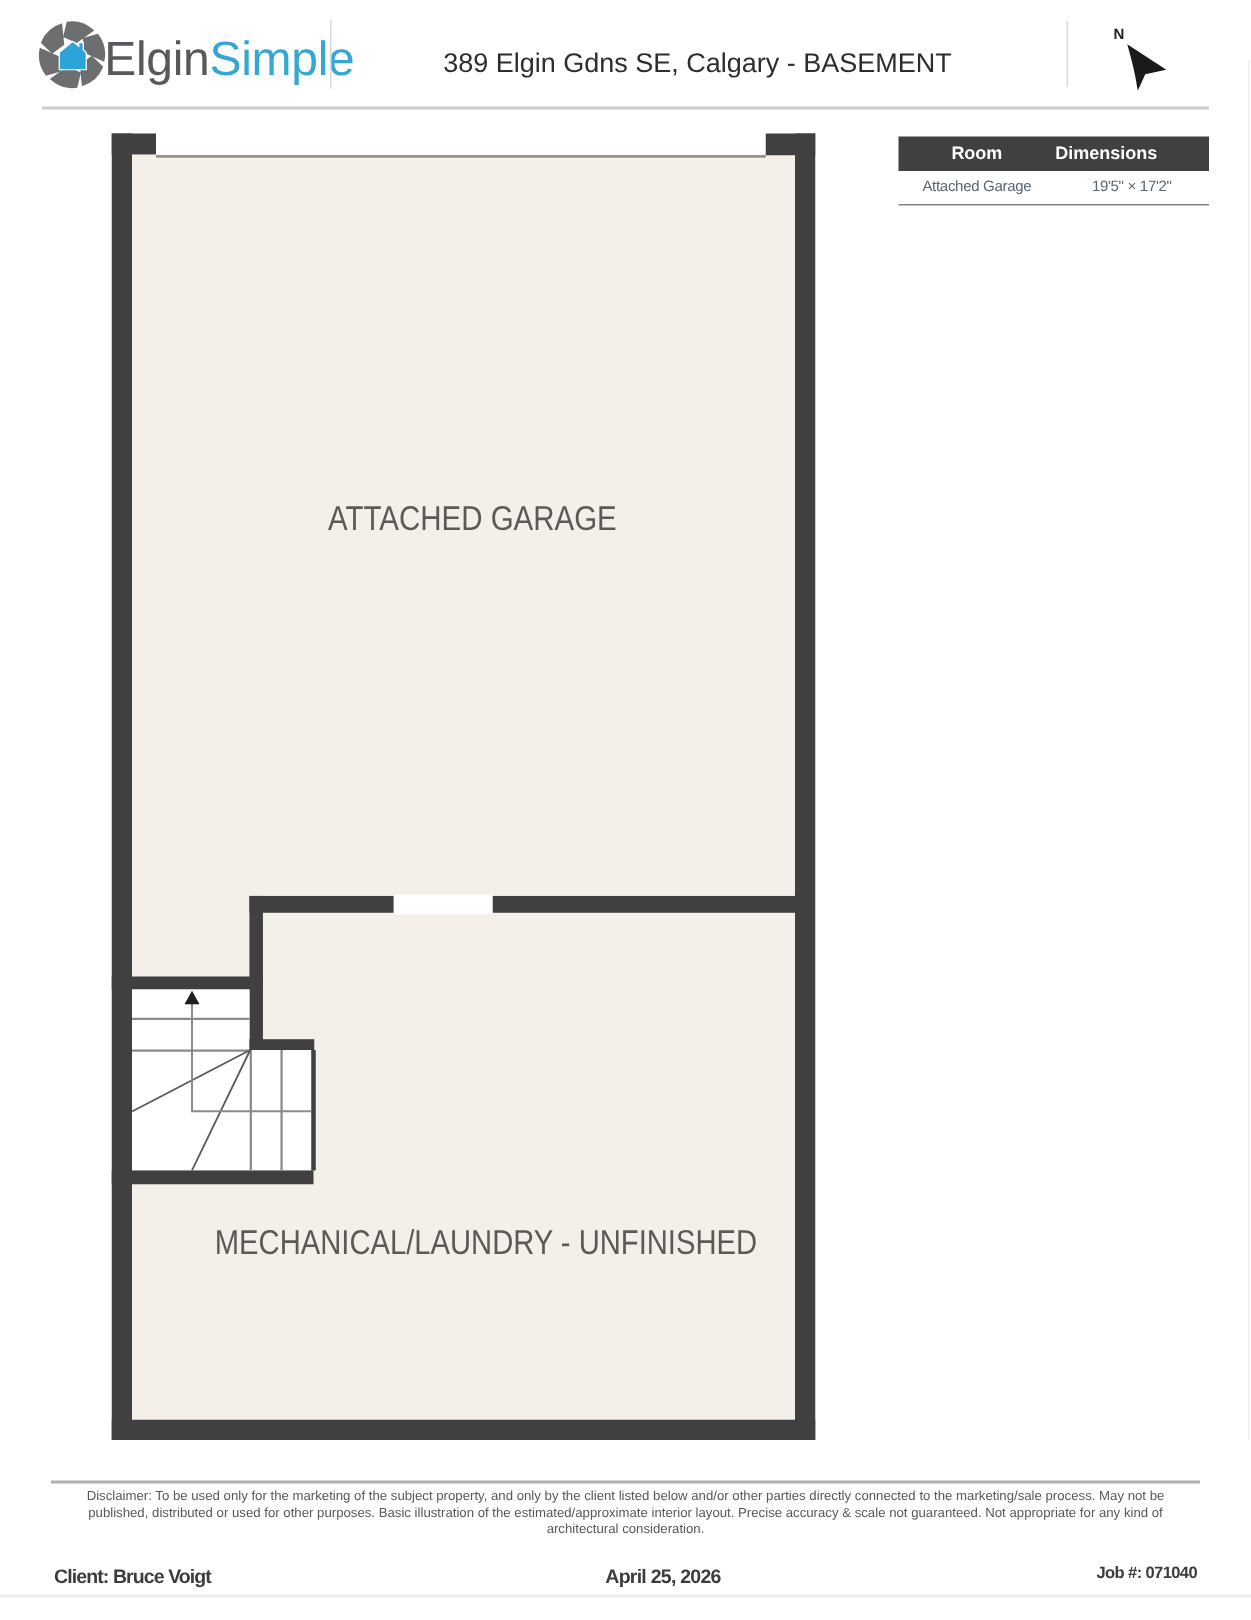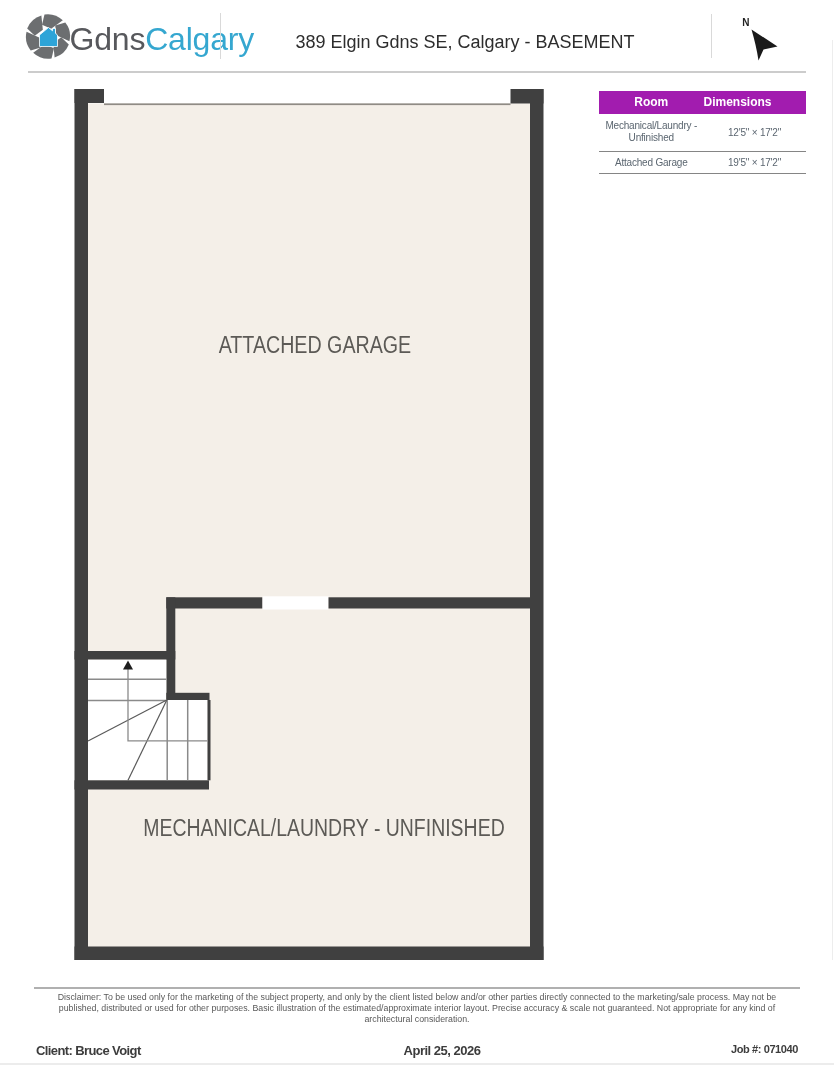--- a/index.html
+++ b/index.html
@@ -19,46 +19,42 @@
       <path d="M -3.5 -22 A 22 22 0 0 1 14.8 -16.2 L 3.2 -7.8 L -6 -11.8 Z" transform="rotate(180)"></path>
       <path d="M -3.5 -22 A 22 22 0 0 1 14.8 -16.2 L 3.2 -7.8 L -6 -11.8 Z" transform="rotate(240)"></path>
       <path d="M -3.5 -22 A 22 22 0 0 1 14.8 -16.2 L 3.2 -7.8 L -6 -11.8 Z" transform="rotate(300)"></path>
     </g>
     <g transform="translate(0.5,1.5)">
       <path d="M -9 0 L -9 -3 L 0 -10.5 L 4 -7.2 L 4 -9.5 L 7 -9.5 L 7 -4.7 L 9 -3 L 9 8.5 L -9 8.5 Z" fill="#2da4d8" stroke="#ffffff" stroke-width="0.8"></path>
     </g>
   </g>
 </svg>
 
-<div class="abs" style="left:69.5px;top:22.5px;font-size:32px;color:#57585c;letter-spacing:-0.2px;line-height:1"><span>Gdns</span><span style="color:#35a7d0">Calgary</span></div>
+<div class="abs" style="left:69.5px;top:22.5px;font-size:32px;color:#57585c;letter-spacing:-0.2px;line-height:1"><span>Elgin</span><span style="color:#35a7d0">Simple</span></div>
 
 <div class="abs" style="left:220px;top:13px;width:1px;height:46px;background:#d9d9d9"></div>
 
 <div class="abs" style="left:120px;top:32px;width:690px;text-align:center;font-size:18px;font-weight:normal;color:#2d2d2d">389 Elgin Gdns SE, Calgary - BASEMENT</div>
 
 <div class="abs" style="left:711px;top:14px;width:1px;height:44px;background:#d9d9d9"></div>
 
 <svg class="abs" style="left:735px;top:12px" width="50" height="52" viewBox="0 0 50 52">
   <text x="7.3" y="13.9" font-size="10" font-weight="bold" fill="#222222" font-family="Liberation Sans">N</text>
   <path d="M 16.5 17.5 C 19.5 28 22 38 23.5 48.5 L 28.5 37.5 L 42.5 34.5 Z" fill="#1a1a1a"></path>
 </svg>
 
 <div class="abs" style="left:28px;top:71px;width:778px;height:1.5px;background:#cccccc"></div>
 
 <div class="abs" style="left:599px;top:90.5px;width:206.5px">
 
-  <div style="background:#a21caf;color:#ffffff;height:23.5px;display:flex;font-weight:bold;font-size:12px;align-items:center">
+  <div style="background:#404040;color:#ffffff;height:23.5px;display:flex;font-weight:bold;font-size:12px;align-items:center">
     <div style="width:104.5px;text-align:center">Room</div>
     <div style="width:102px;text-align:left">Dimensions</div>
   </div>
 
-  <div style="display:flex;align-items:center;border-bottom:1.5px solid #858585;height:36.5px;font-size:10px;color:#5b6670;letter-spacing:-0.2px">
-    <div style="width:104.5px;text-align:center;line-height:1.2">Mechanical/Laundry -<br>Unfinished</div>
-    <div style="width:102px;text-align:center">12'5" × 17'2"</div>
-  </div>
 
   <div style="display:flex;align-items:center;border-bottom:1.5px solid #858585;height:21.5px;font-size:10px;color:#5b6670;letter-spacing:-0.2px">
     <div style="width:104.5px;text-align:center">Attached Garage</div>
     <div style="width:102px;text-align:center">19'5" × 17'2"</div>
   </div>
 </div>
 
 <svg class="abs" style="left:0;top:0" width="834" height="1080" viewBox="0 0 834 1080">
 
   <rect x="81" y="103.4" width="456" height="850" fill="#f4efe8"></rect>

